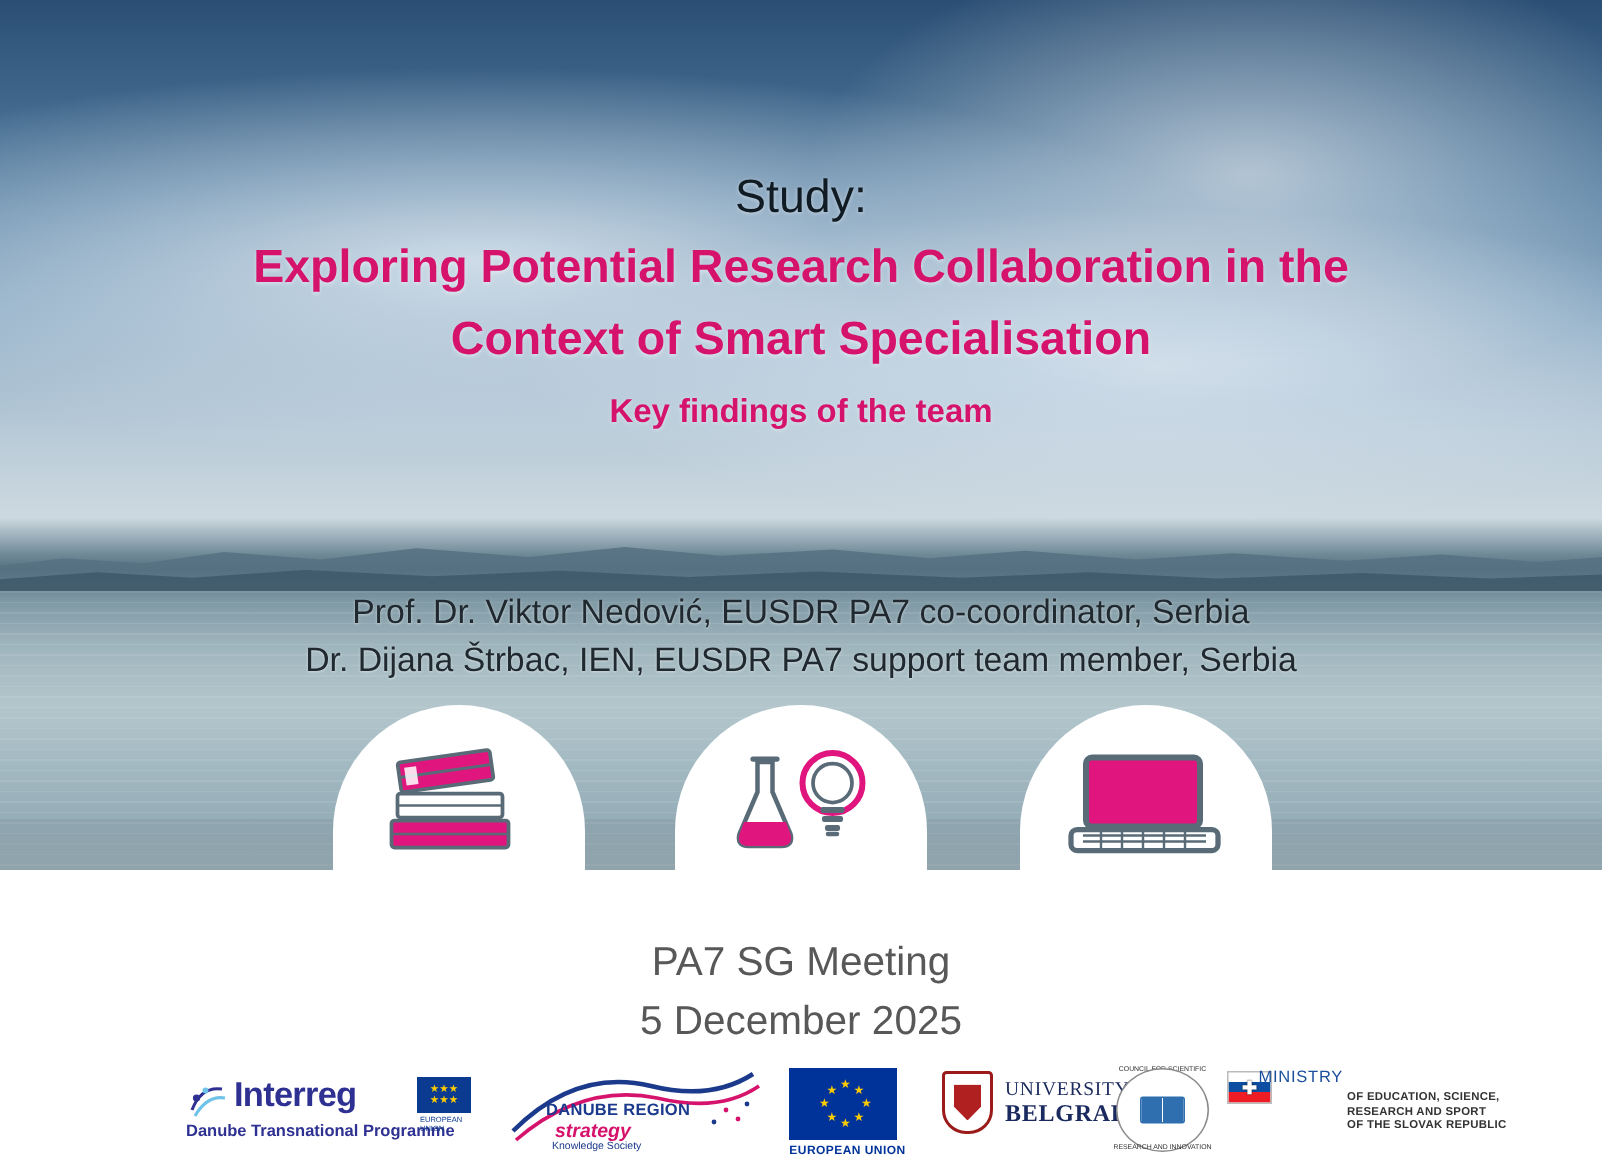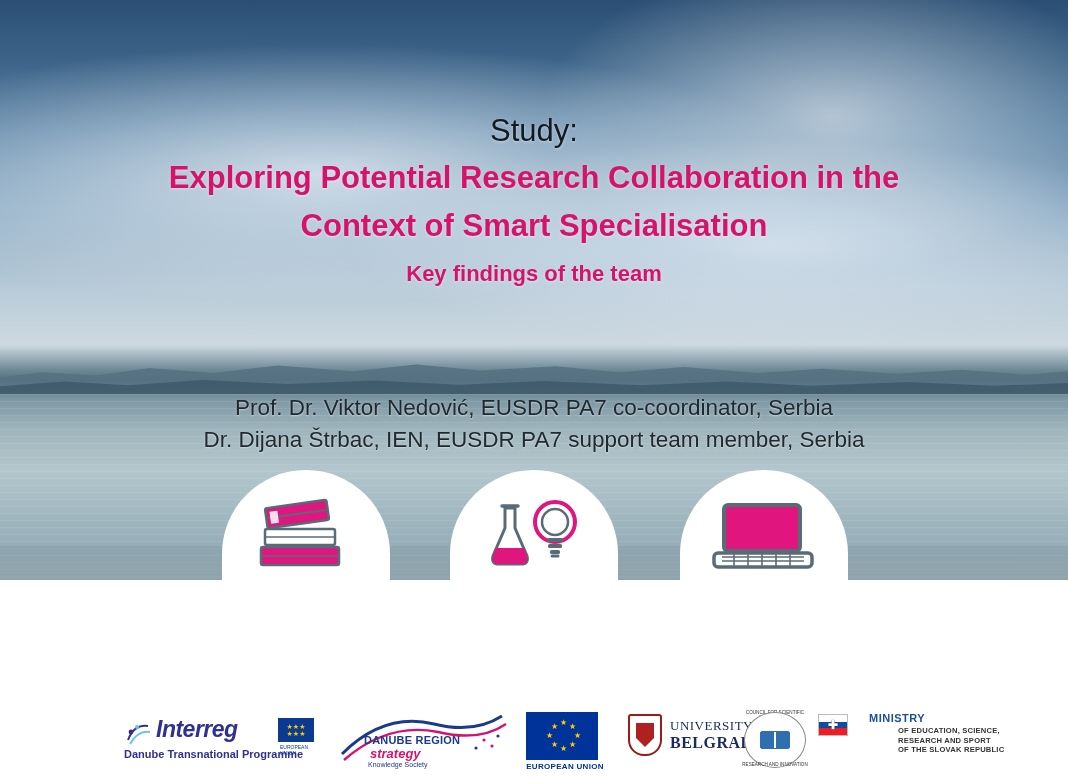--- a/index.html
+++ b/index.html
@@ -165,21 +165,21 @@
   }
   .logo { position: absolute; top: 0; height: 64px; }
 
   
   .logo-interreg { left: 118px; width: 196px; }
   .il-swirl {
     position: absolute; left: 6px; top: 10px; width: 30px; height: 30px;
   }
   .il-text {
     position: absolute; left: 38px; top: 8px;
-    font-size: 23px; font-weight: bold; font-style: italic; color: #2e3192;
+    font-size: 23px; font-weight: bold; color: #2e3192;
     letter-spacing: -0.5px;
   }
   .il-eu {
     position: absolute; left: 160px; top: 10px;
     width: 36px; height: 24px; background: #0b3b91;
     display: flex; align-items: center; justify-content: center;
   }
   .il-eu-star { color: #ffcc00; font-size: 7px; line-height: 7px; }
   .il-sub {
     position: absolute; left: 6px; top: 40px;
@@ -277,22 +277,22 @@
     position: absolute; left: 0; top: 6px; width: 30px; height: 22px;
     background: linear-gradient(to bottom, #ffffff 0 33%, #0b4ea2 33% 66%, #ee1c25 66% 100%);
     border: 1px solid #bbb;
     display: flex; align-items: center; justify-content: center;
   }
   .mn-cross {
     color: #ffffff; font-size: 12px; line-height: 12px; font-weight: bold;
     text-shadow: 0 0 1px #000;
   }
   .mn-t1 {
-    position: absolute; left: 51px; top: 4px;
-    font-size: 11px; font-weight: bold; color: #1b4e9b; letter-spacing: .5px;
+    position: absolute; left: 21px; top: 4px;
+    font-size: 11px; font-weight: normal; color: #1b4e9b; letter-spacing: .5px;
   }
   .mn-t2 {
     position: absolute; left: 36px; top: 18px; width: 116px;
     font-size: 7.6px; font-weight: bold; color: #333; line-height: 9.5px;
     letter-spacing: .2px;
     margin-left: 44px;
   }
 </style>
 </head>
 <body>
@@ -367,20 +367,26 @@
             <line x1="40" y1="57" x2="40" y2="69"></line>
             <line x1="54" y1="57" x2="54" y2="69"></line>
             <line x1="68" y1="57" x2="68" y2="69"></line>
             <line x1="82" y1="57" x2="82" y2="69"></line>
           </g>
         </svg>
       </div>
     </div>
   </div>
 
+  <div class="lower">
+    <div class="meeting">
+      <div>PA7 SG Meeting</div>
+      <div>5 December 2025</div>
+    </div>
+  </div>
 
   <div class="logos">
 
     <div class="logo logo-interreg">
       <div class="il-swirl">
         <svg width="30" height="30" viewBox="0 0 30 30" aria-hidden="true">
           <path d="M4 22 Q10 6 24 8" fill="none" stroke="#2e3192" stroke-width="2"></path>
           <path d="M6 26 Q14 12 26 14" fill="none" stroke="#6fc3e8" stroke-width="2"></path>
           <circle cx="7" cy="14" r="2.4" fill="#2e3192"></circle>
           <circle cx="13" cy="9" r="2" fill="#6fc3e8"></circle>

